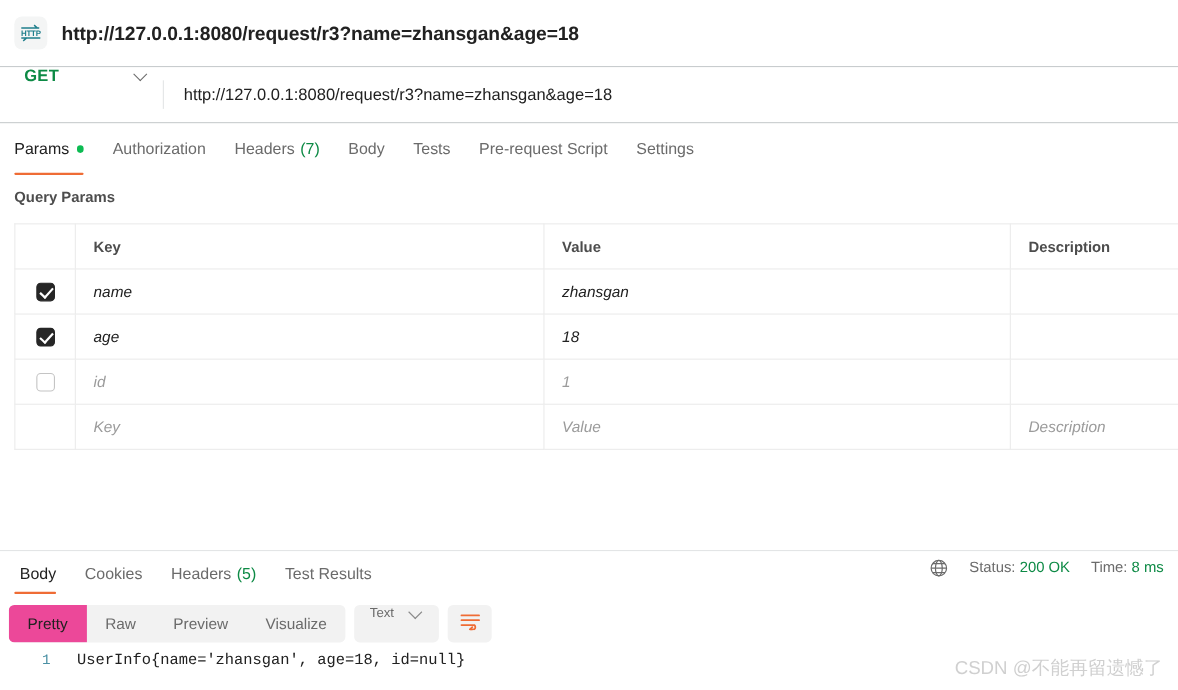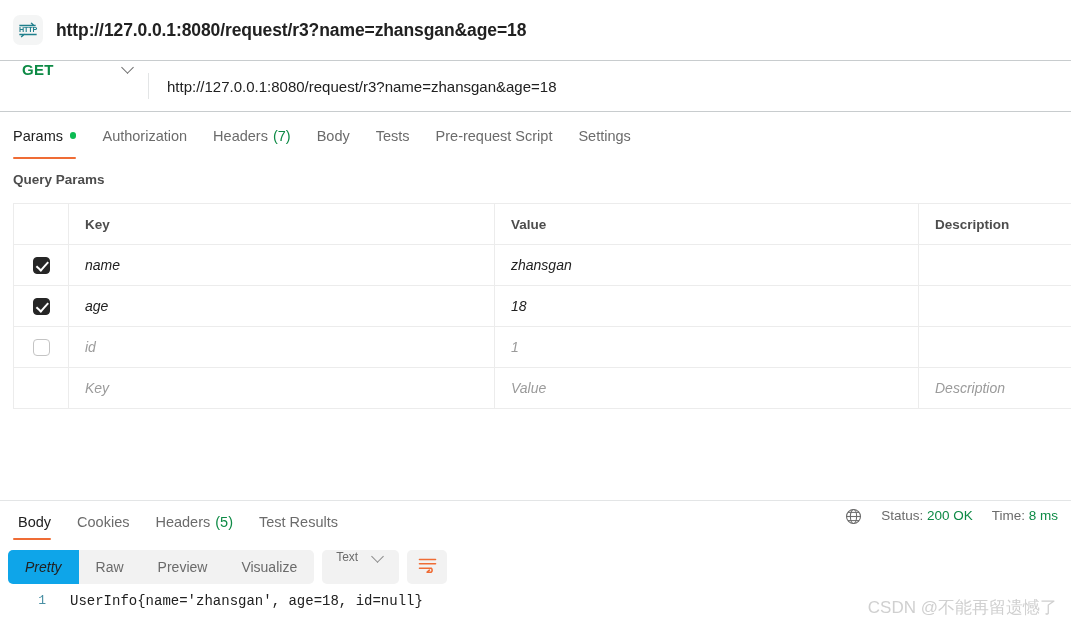--- a/index.html
+++ b/index.html
@@ -142,21 +142,21 @@
     display: flex; align-items: center; gap: 8px;
   }
   .seg {
     display: flex; background: #f2f2f2; border-radius: 5px; overflow: hidden;
     height: 34px; align-items: stretch;
   }
   .seg-item {
     display: flex; align-items: center; padding: 0 17px;
     font-size: 14px; color: #6b6b6b; white-space: nowrap;
   }
-  .seg-item.active { background: #0ea5e9; color: #212121; font-style: italic; }
+  .seg-item.active { background: #ec4899; color: #212121; }
   .mini-select {
     display: flex; align-items: flex-start; gap: 14px; height: 34px;
     background: #f2f2f2; border-radius: 5px; padding: 0 14px;
     font-size: 12px; color: #6b6b6b;
   }
   .mini-select .chev::before { border-color: #8a8a8a; }
   .icon-btn {
     width: 40px; height: 34px; background: #f2f2f2; border-radius: 5px;
     display: flex; align-items: center; justify-content: center;
   }

